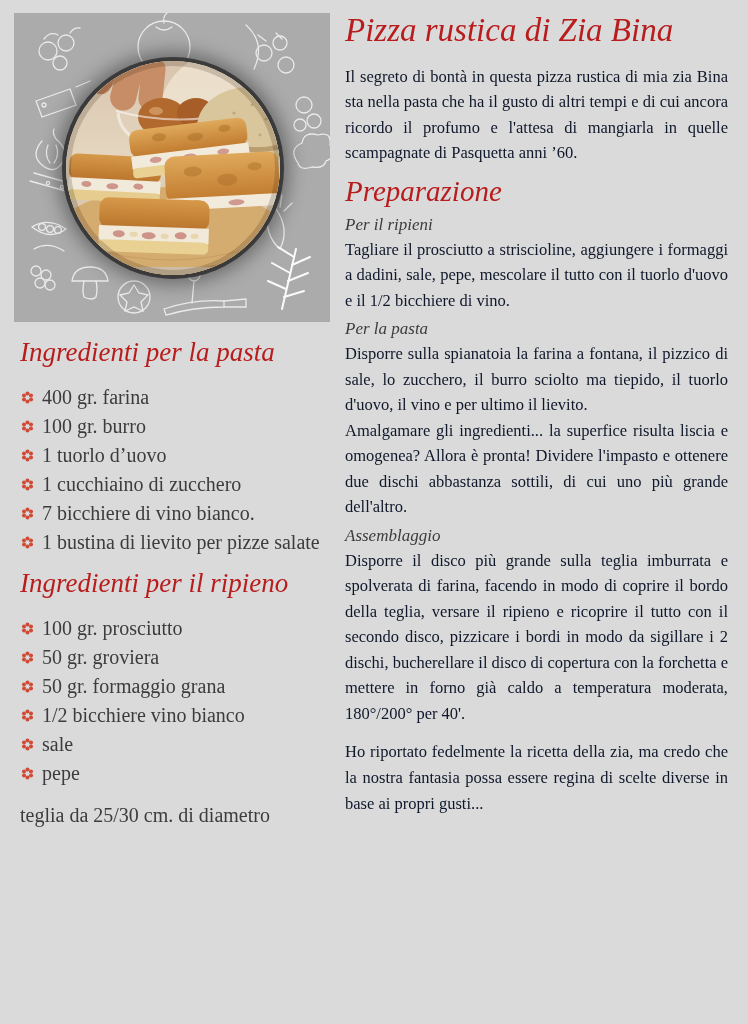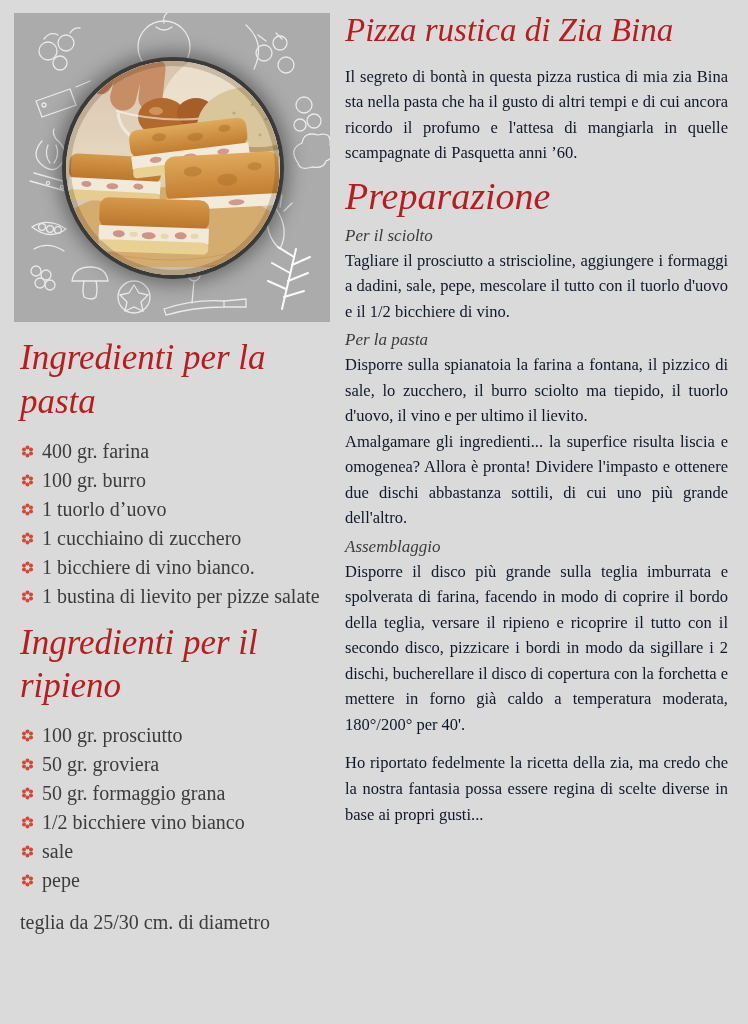--- a/index.html
+++ b/index.html
@@ -19,30 +19,30 @@
     box-shadow:0 0 0 4px #3A3A3A, 0 0 18px 9px rgba(0,0,0,0.38);
     overflow:hidden; background:#E3D5C2;
   }
   .photo-ring svg { display:block; }
   
   .left-col { position:absolute; left:20px; top:336px; width:312px; }
   .script {
     font-family:"Liberation Serif", serif; font-style:italic; font-weight:normal;
     color:#b91c1c; margin:0;
   }
-  h2.script { font-size:35px; line-height:1.25; margin:0 0 13px 0; }
+  h2.script { font-size:27px; line-height:1.25; margin:0 0 13px 0; }
   h2.script.second { margin-top:10px; }
   .ing-list { list-style:none; margin:0 0 2px 0; padding:0; font-size:20px; }
   .ing-item { position:relative; padding-left:22px; line-height:29px;font-family:Liberation Serif, serif; }
   .bullet-ico { position:absolute; left:1px; top:8px; width:13px; height:13px; }
   .pan-note { font-size:20px; margin:14px 0 0 0; line-height:1.3; }
   
   .right-col { position:absolute; left:345px; top:12px; width:383px; }
   h1.script { font-size:33px; line-height:1.15; margin:0 0 14px 0; }
-  h2.prep { font-size:38px; line-height:1.2; margin:8px 0 3px 0; }
+  h2.prep { font-size:29px; line-height:1.2; margin:8px 0 3px 0; }
   .body {
     font-size:16.5px; line-height:25.5px; text-align:justify;
     margin:0; color:#0f172a;
   }
   .intro { margin-bottom:6px; }
   .subtitle {
     font-style:italic; font-size:17px; line-height:23px; margin:4px 0 1px 0;
     text-align:left;
   }
   .closing { margin-top:13px; }
@@ -283,21 +283,21 @@
             <g fill="#D04A35">
               <circle cx="10" cy="3.8" r="3.1"></circle>
               <circle cx="15.4" cy="6.9" r="3.1"></circle>
               <circle cx="15.4" cy="13.1" r="3.1"></circle>
               <circle cx="10" cy="16.2" r="3.1"></circle>
               <circle cx="4.6" cy="13.1" r="3.1"></circle>
               <circle cx="4.6" cy="6.9" r="3.1"></circle>
             </g>
             <circle cx="10" cy="10" r="2.3" fill="#DADADA"></circle>
           </svg>
-          <span class="ing-text">1 bicchiere di vino bianco.</span>
+          <span class="ing-text">7 bicchiere di vino bianco.</span>
         </li>
 
         <li class="ing-item">
           <svg class="bullet-ico" viewBox="0 0 20 20">
             <g fill="#D04A35">
               <circle cx="10" cy="3.8" r="3.1"></circle>
               <circle cx="15.4" cy="6.9" r="3.1"></circle>
               <circle cx="15.4" cy="13.1" r="3.1"></circle>
               <circle cx="10" cy="16.2" r="3.1"></circle>
               <circle cx="4.6" cy="13.1" r="3.1"></circle>
@@ -405,21 +405,21 @@
 
     <p class="pan-note">teglia da 25/30 cm. di diametro</p>
   </div>
 
   <div class="right-col">
     <h1 class="script">Pizza rustica di Zia Bina</h1>
     <p class="body intro">Il segreto di bontà in questa pizza rustica di mia zia Bina sta nella pasta che ha il gusto di altri tempi e di cui ancora ricordo il profumo e l'attesa di mangiarla in quelle scampagnate di Pasquetta anni ’60.</p>
 
     <h2 class="script prep">Preparazione</h2>
 
-    <p class="subtitle">Per il sciolto</p>
+    <p class="subtitle">Per il ripieni</p>
     <p class="body">Tagliare il prosciutto a striscioline, aggiungere i formaggi a dadini, sale, pepe, mescolare il tutto con il tuorlo d'uovo e il 1/2 bicchiere di vino.</p>
 
     <p class="subtitle">Per la pasta</p>
     <p class="body">Disporre sulla spianatoia la farina a fontana, il pizzico di sale, lo zucchero, il burro sciolto ma tiepido, il tuorlo d'uovo, il vino e per ultimo il lievito.</p>
     <p class="body">Amalgamare gli ingredienti... la superfice risulta liscia e omogenea? Allora è pronta! Dividere l'impasto e ottenere due dischi abbastanza sottili, di cui uno più grande dell'altro.</p>
 
     <p class="subtitle">Assemblaggio</p>
     <p class="body">Disporre il disco più grande sulla teglia imburrata e spolverata di farina, facendo in modo di coprire il bordo della teglia, versare il ripieno e ricoprire il tutto con il secondo disco, pizzicare i bordi in modo da sigillare i 2 dischi, bucherellare il disco di copertura con la forchetta e mettere in forno già caldo a temperatura moderata, 180°/200° per 40'.</p>
 
     <div class="closing">

